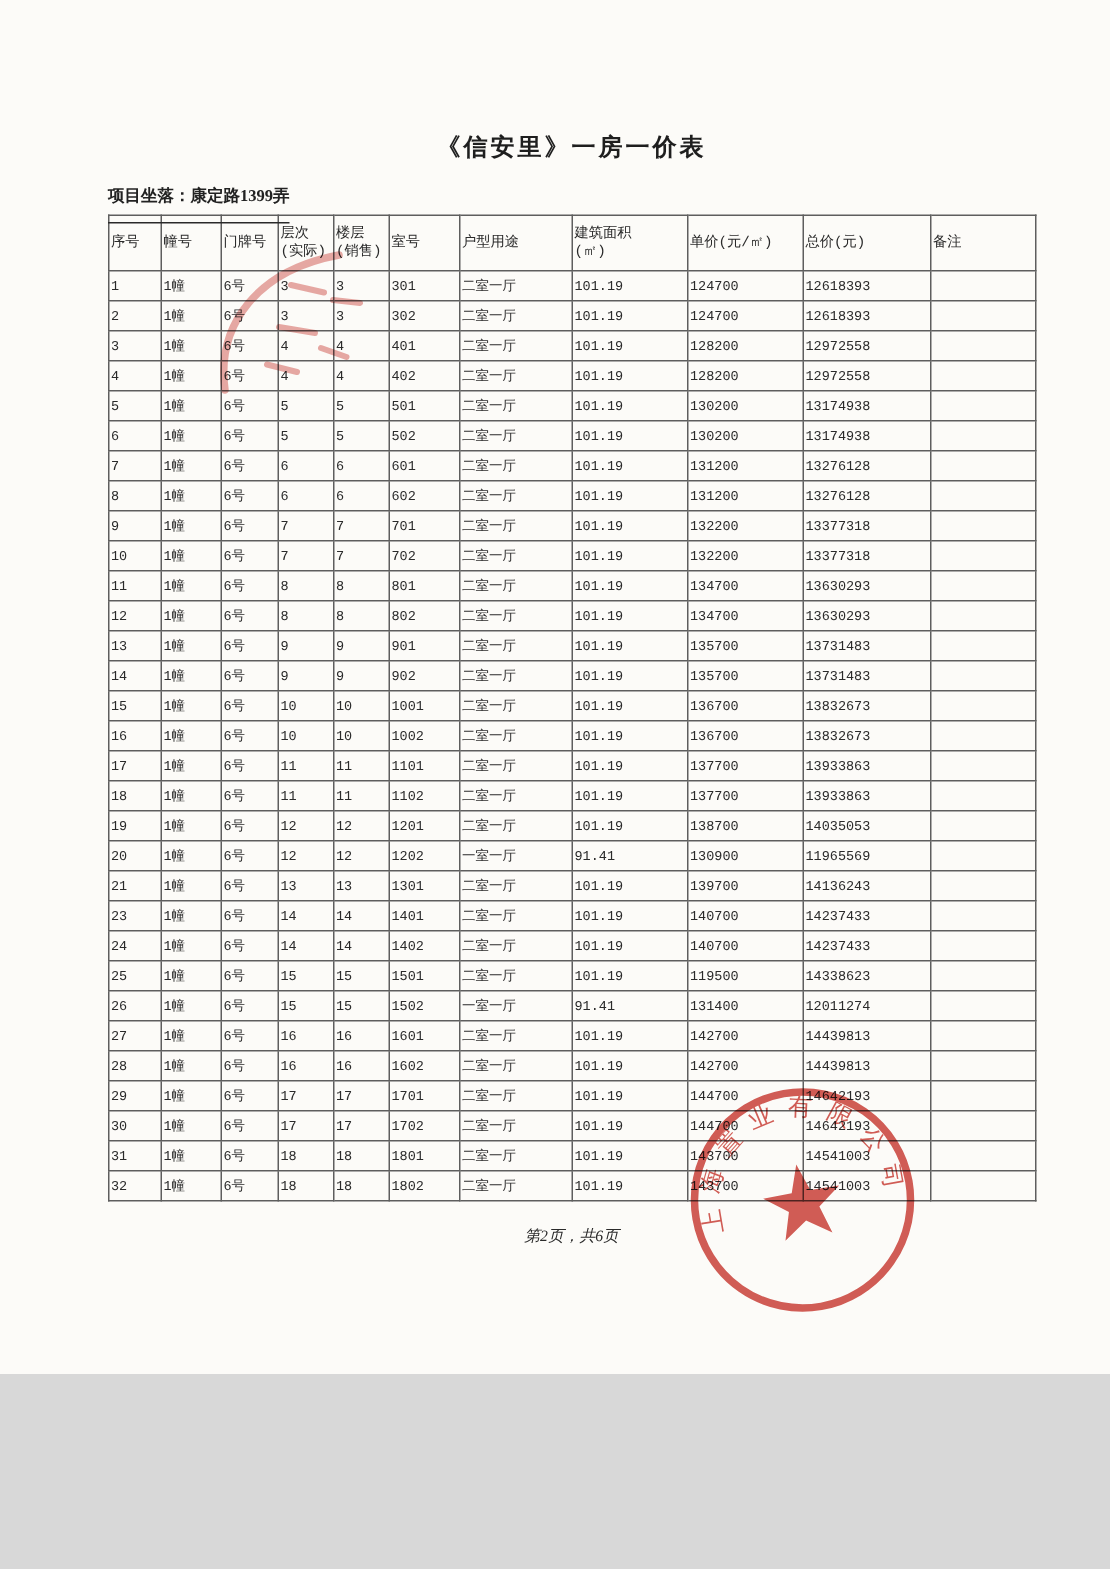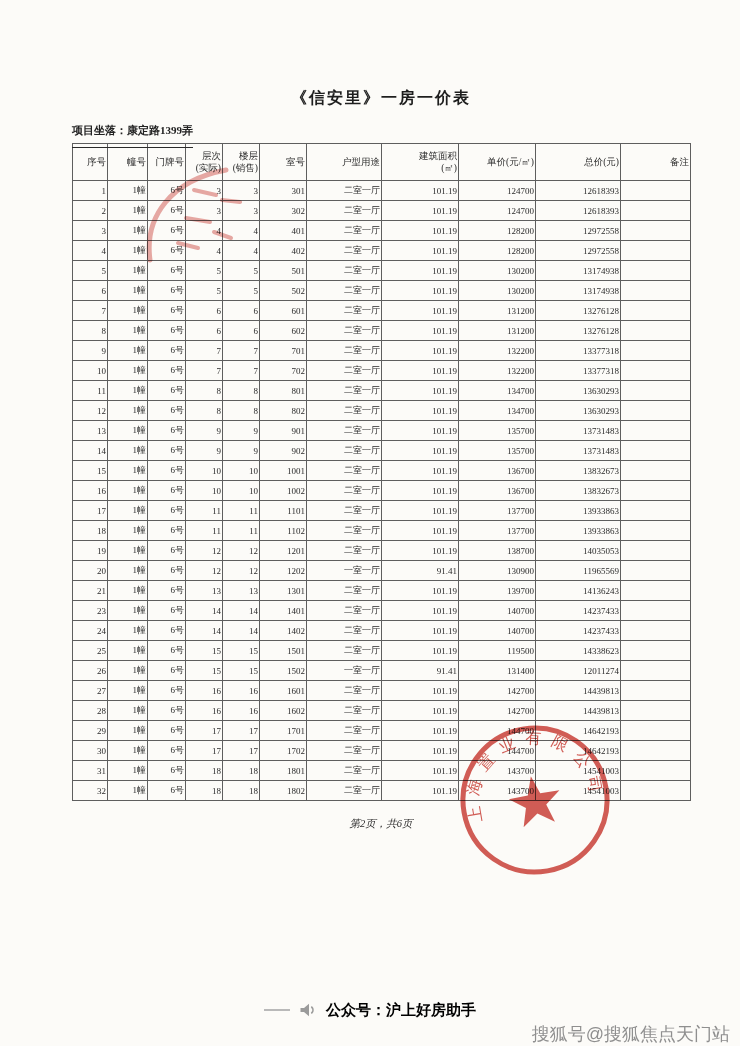--- a/index.html
+++ b/index.html
@@ -1,32 +1,32 @@
 <!DOCTYPE html>
 <html><head>
 <meta charset="utf-8">
 <style>
   html,body { margin:0; padding:0; background:#d8d8d8; }
   .page {
-    position:relative; width:740px; height:1046px; margin:0 auto;
+    position:relative; width:740px; height:916px; margin:0 auto;
     background:#fcfbf8; overflow:hidden;
     font-family:"Liberation Serif","DejaVu Serif",serif; color:#222;
   }
   .sheet { position:absolute; left:72px; top:88px; width:618px; }
   .doc-title {
     text-align:center; font-size:16px; font-weight:bold; letter-spacing:2px;
     margin:0 0 14px 0; color:#1e1e1e;
   }
   .location {
     font-size:11px; font-weight:bold; margin:0 0 5px 0;
   }
   .location span { border-bottom:1.5px solid #2a2a2a; padding-bottom:11px; }
   table.price {
     width:618px; border-collapse:collapse; table-layout:fixed;
-    font-size:9px; text-align:right; color:#2a2a2a;
+    font-size:9px; text-align:left; color:#2a2a2a;font-family:Liberation Mono, monospace;
   }
   table.price th, table.price td {
     border:1px solid #5e5e5e; padding:0 1px; overflow:hidden;
   }
   table.price th {
     height:36px; font-weight:normal; font-size:9.5px;
     white-space:pre-line; line-height:1.3;
   }
   table.price td { height:19px; }
   .page-indicator {

